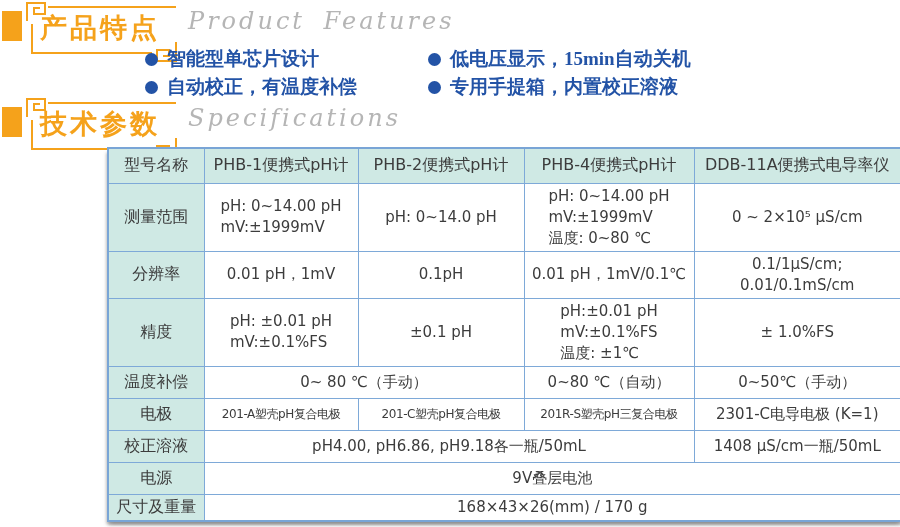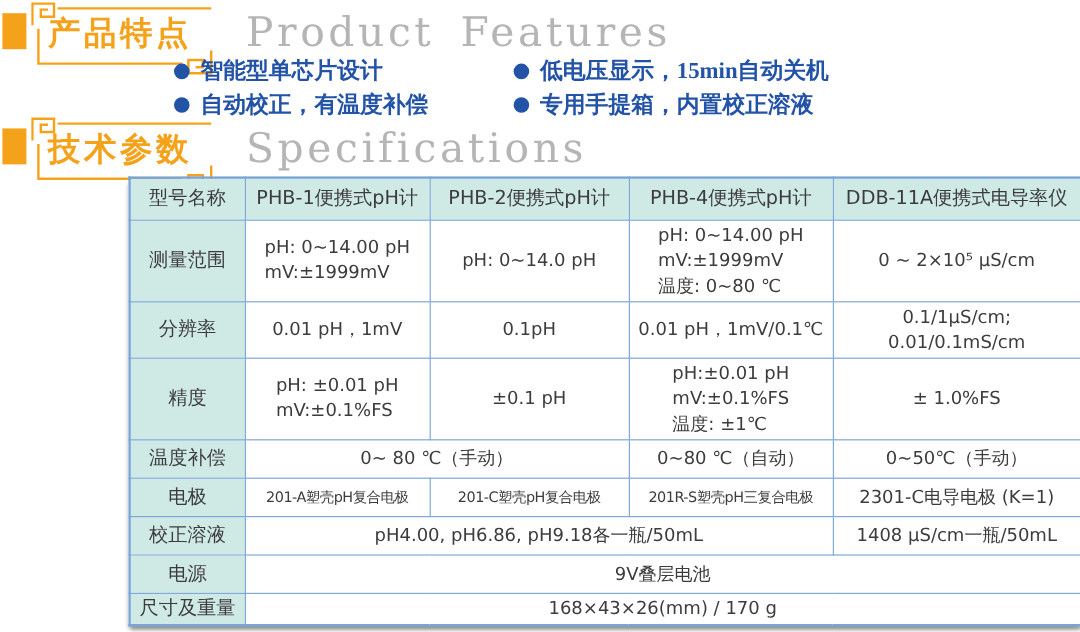--- a/index.html
+++ b/index.html
@@ -13,21 +13,21 @@
   *{margin:0;padding:0;box-sizing:border-box;}
   html,body{width:900px;height:527px;background:#fff;}
   body{font-family:"DejaVu Sans",sans-serif;position:relative;overflow:hidden;}
 
   .sec-header{position:absolute;width:260px;height:66px;left:2px;}
   .sec-header .sq{position:absolute;left:0;top:11px;width:20px;height:30px;background:var(--orange);}
   .sec-header .frame{position:absolute;left:24px;top:0;width:152px;height:64px;}
   .sec-header .frame svg{position:absolute;left:0;top:0;}
   .sec-header .cn{position:absolute;left:38px;top:10px;font-size:27px;font-weight:bold;
     color:var(--orange);letter-spacing:3px;white-space:nowrap;}
-  .subtitle-en{position:absolute;left:205px;font-size:34px;
+  .subtitle-en{position:absolute;left:188px;font-size:24px;font-style:italic;
     font-family:"DejaVu Serif",serif;color:var(--gray);letter-spacing:3px;word-spacing:8px;white-space:nowrap;}
 
   .feature{position:absolute;display:flex;align-items:center;gap:9px;color:var(--blue);
     font-size:19px;font-weight:600;white-space:nowrap;font-family:Liberation Serif, serif;}
   .feature .dot{width:13px;height:13px;border-radius:50%;background:var(--blue);flex:none;}
 
   .table-wrap{position:absolute;left:62px;top:147px;margin-left:45px;}
   table{border-collapse:collapse;table-layout:fixed;width:793px;border:2px solid #79a5d6;
     box-shadow:0 4px 3px -1px rgba(120,120,120,.6), -3px 4px 3px -2px rgba(120,120,120,.35), 3px 4px 3px -2px rgba(120,120,120,.35);}
   th,td{border:1px solid var(--border);text-align:center;vertical-align:middle;color:var(--ink);

